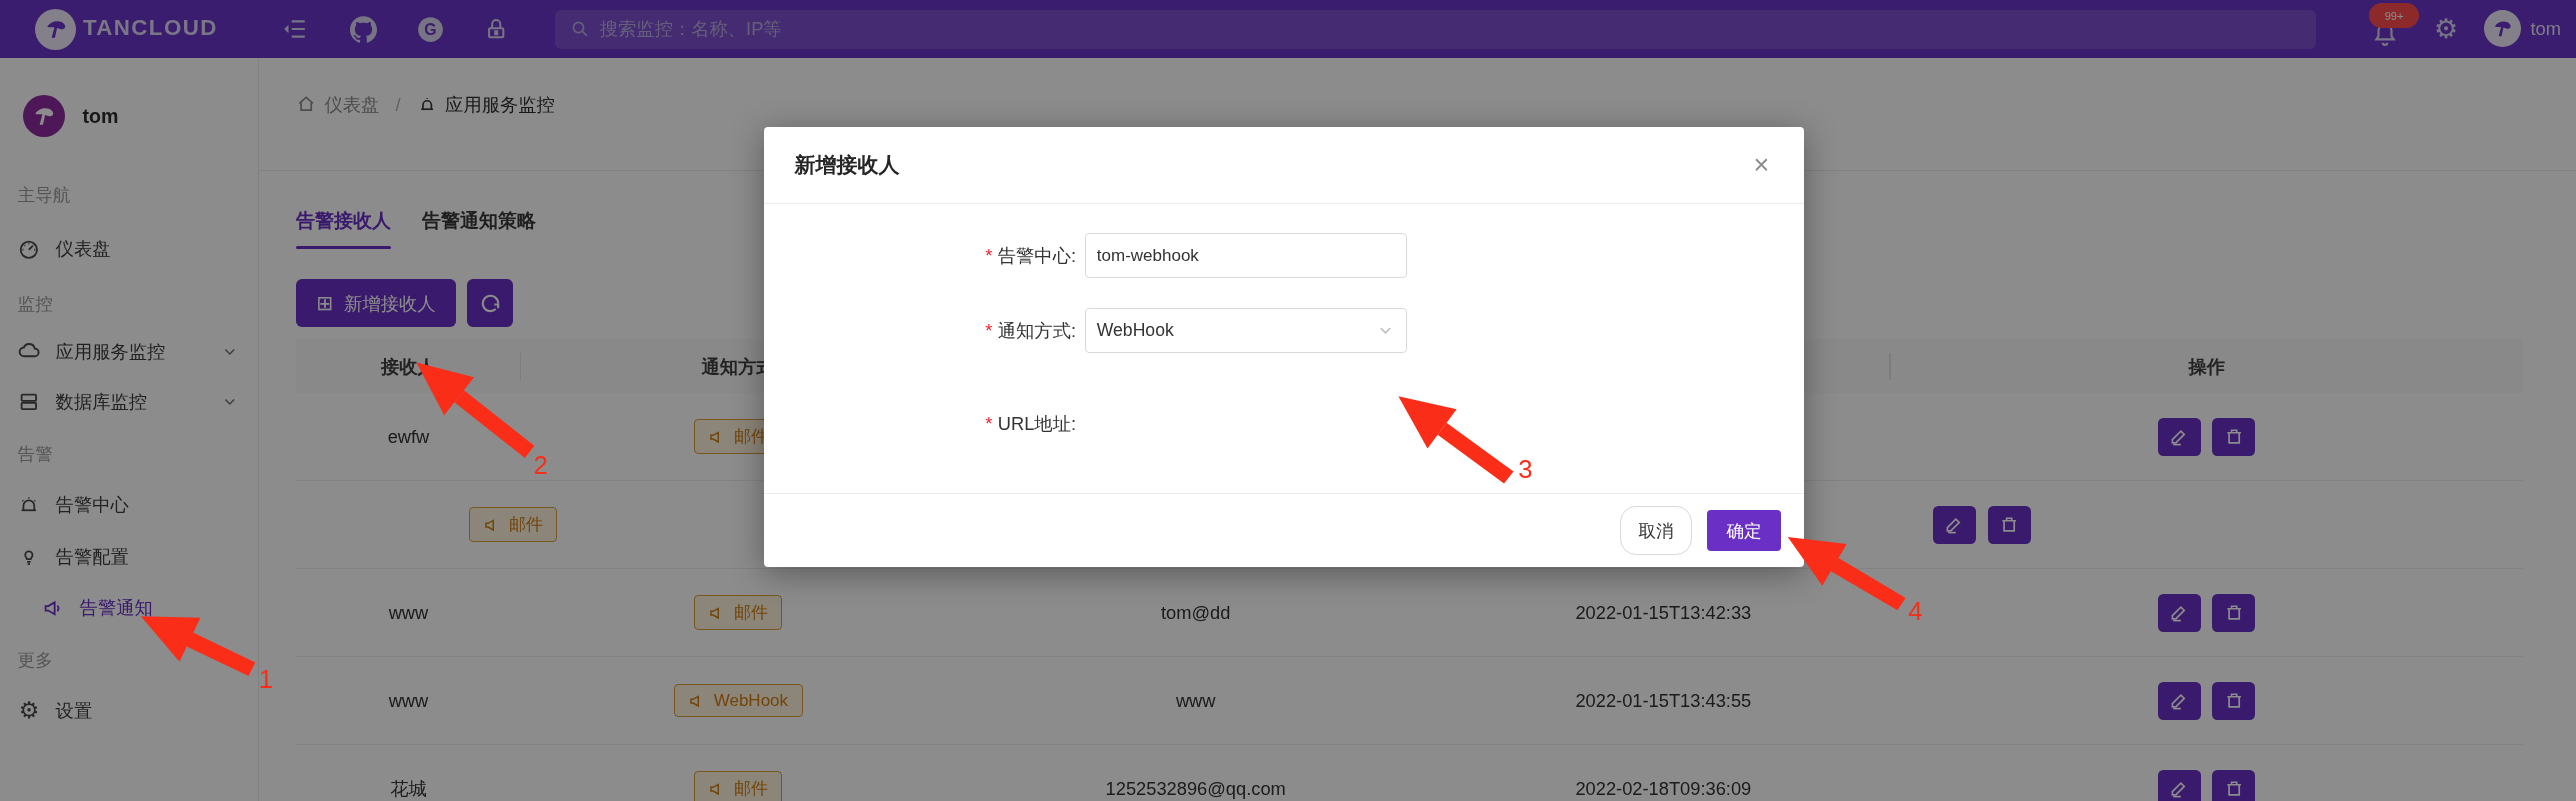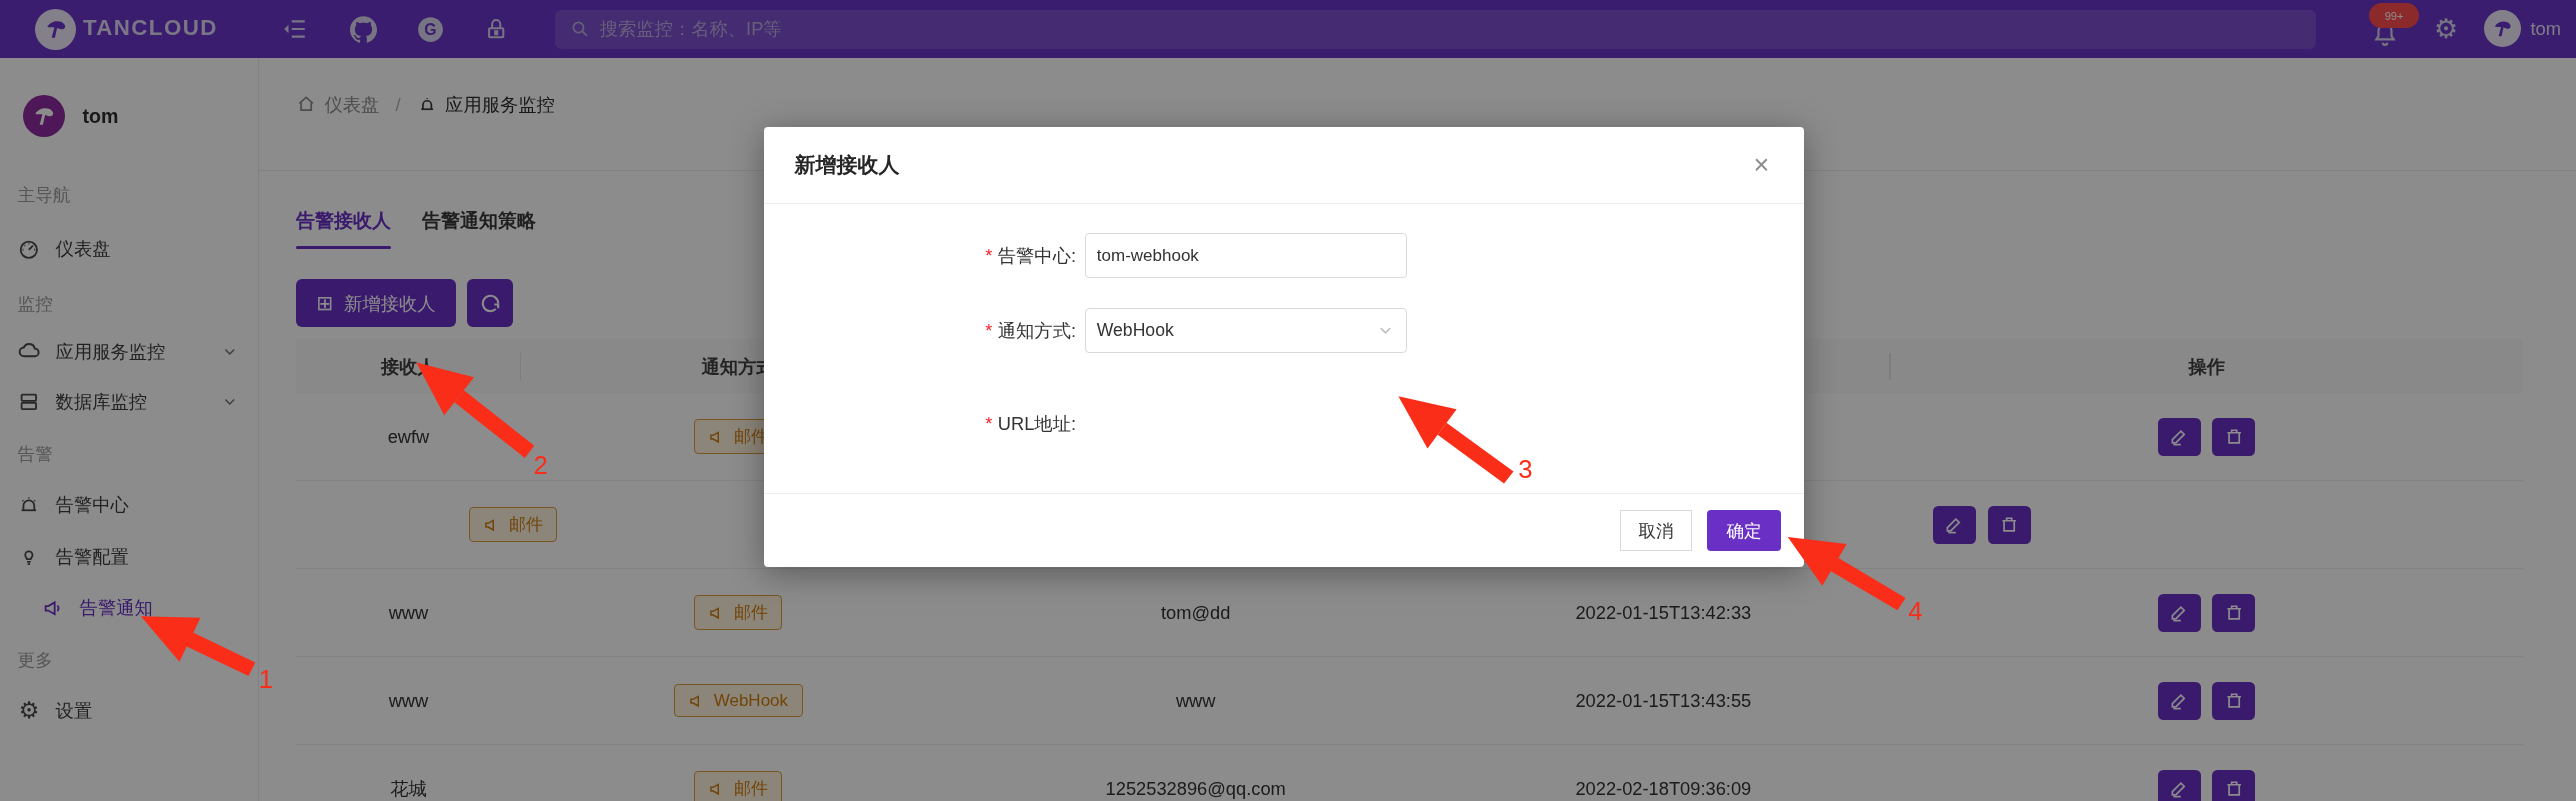--- a/index.html
+++ b/index.html
@@ -72,21 +72,21 @@
   .m-head { position:absolute; left:0; top:0; right:0; height:77px; border-bottom:1.4px solid #ececec; display:flex; align-items:center; padding:0 30.5px; }
   .m-title { font-size:21px; font-weight:600; color:#262626; }
   .m-close { position:absolute; right:27px; top:23px; width:31px; height:31px; border:none; background:transparent; color:#8c8c8c; font-size:27px; line-height:31px; cursor:pointer; font-family:inherit; }
   .m-field { position:absolute; left:0; width:100%; height:45px; display:flex; align-items:center; }
   .m-label { width:312px; text-align:right; font-size:18.3px; color:#333; }
   .req { color:#f5222d; margin-right:5.4px; font-size:18.3px; }
   .m-input { position:absolute; left:321px; width:322px; height:45px; border:1.4px solid #d9d9d9; border-radius:4.1px; font-size:17px; color:#333; padding:0 10.8px; outline:none; font-family:inherit; background:#fff; }
   .m-select { position:absolute; left:321px; width:322px; height:45px; border:1.4px solid #d9d9d9; border-radius:4.1px; display:flex; align-items:center; justify-content:space-between; padding:0 10.8px; font-size:17.6px; color:#333; cursor:pointer; background:#fff; }
   .m-select .chev { width:19px; height:19px; color:#bfbfbf; }
   .m-foot { position:absolute; left:0; bottom:0; width:100%; height:74px; border-top:1.4px solid #ececec; display:flex; align-items:center; justify-content:flex-end; gap:15px; padding-right:23px; }
-  .btn-cancel { width:72px; height:41px; background:#fff; border:1.4px solid #d9d9d9; border-radius:0; font-size:17.6px; color:#333; cursor:pointer; font-family:inherit; }
+  .btn-cancel { width:72px; height:49px; background:#fff; border:1.4px solid #d9d9d9; border-radius:16px; font-size:17.6px; color:#333; cursor:pointer; font-family:inherit; }
   .btn-ok { width:74px; height:41px; background:#6a30c6; border:none; border-radius:4.1px; font-size:17.6px; color:#ffffff; cursor:pointer; font-family:inherit; }
 
   
   .arrows { position:absolute; inset:0; z-index:300; pointer-events:none; }
   .arrow { fill:#fa2d19; }
   .step-num { fill:#fa2d19; font-size:38px; font-family:"Liberation Sans","DejaVu Sans",sans-serif; }
 </style>
 </head>
 <body>
 

